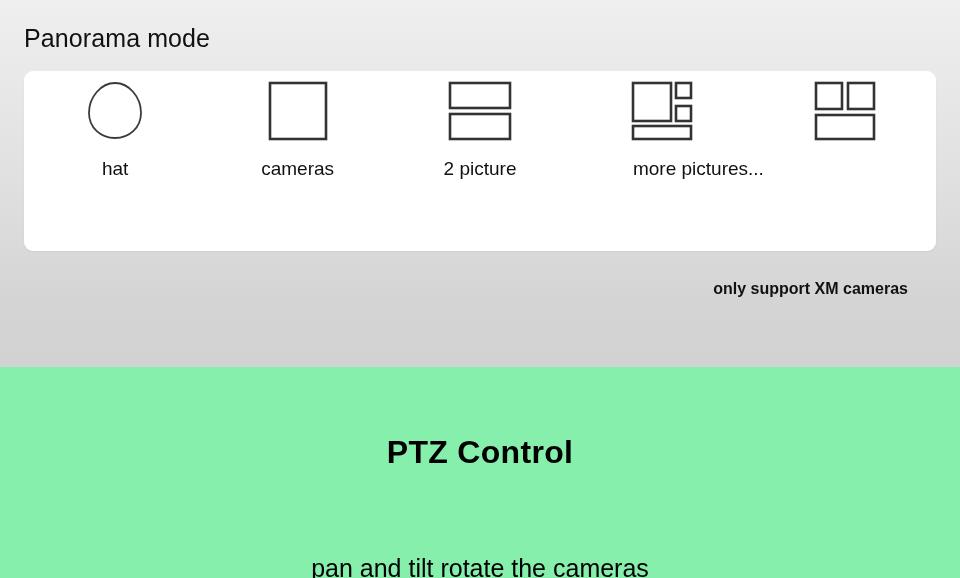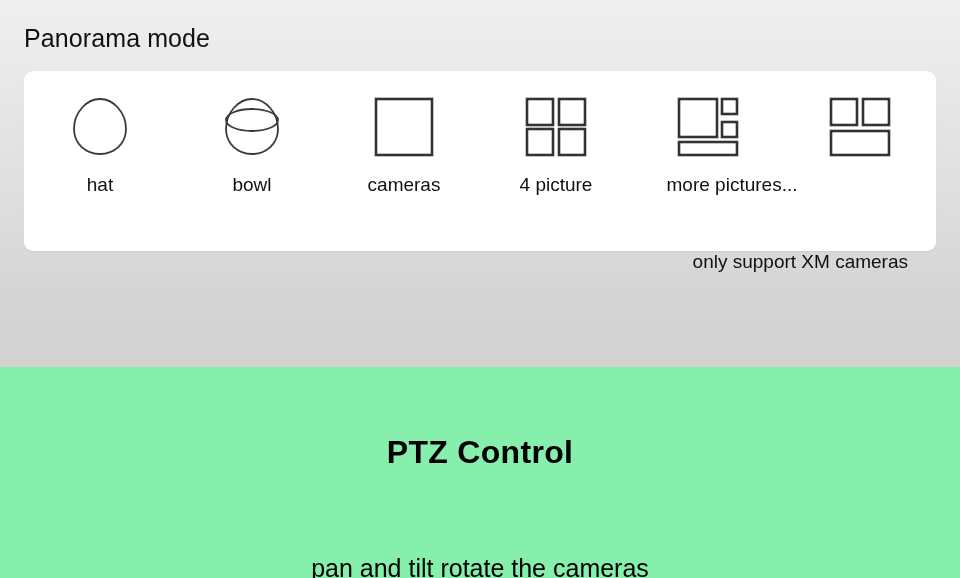--- a/index.html
+++ b/index.html
@@ -33,44 +33,44 @@
   }
 
   .mode-row{
     position:absolute; left:0; top:0; width:912px; height:180px;
     display:flex; align-items:flex-start;
   }
 
   .mode-item{
     flex:1 1 0; height:100%;
     display:flex; flex-direction:column; align-items:center;
-    padding-top:20px;
+    padding-top:4px;
   }
 
   .icon-box{
     width:72px; height:72px;
     display:flex; align-items:center; justify-content:center;
   }
 
   .mode-label{
     margin-top:12px;
     font-size:19px; color:#111; font-weight:400; white-space:nowrap;
     line-height:1.1;
   }
   .mode-label.blank{ visibility:hidden; }
 
   
   .mode-label.wide{
-    position:relative; left:24px;
+    position:relative; left:36px;
   }
 
   
   .support-note{
-    position:absolute; right:52px; top:251px;
-    font-size:19px; color:#111; font-weight:400; white-space:nowrap;
+    position:absolute; right:52px; top:280px;
+    font-size:16px; color:#111; font-weight:700; white-space:nowrap;
   }
 
   
   .ptz-section{
     position:absolute; left:0; top:367px; width:960px; height:242px;
     background:#86efac;
   }
   .ptz-title{
     position:absolute; left:0; top:67px; width:960px; text-align:center;
     font-size:32px; font-weight:bold; color:#000; letter-spacing:0.3px;
@@ -96,53 +96,42 @@
 
         <div class="mode-item">
           <div class="icon-box">
             <svg width="64" height="62" viewBox="0 0 64 62">
               <path d="M32 3 C46 3 58 17 58 33 C58 48 46 58 32 58 C18 58 6 48 6 33 C6 17 18 3 32 3 Z" fill="none" stroke="#3a3a3a" stroke-width="1.8"></path>
             </svg>
           </div>
           <div class="mode-label">hat</div>
         </div>
 
-        <div class="mode-item">
-          <div class="icon-box">
-            <svg width="64" height="62" viewBox="0 0 64 62">
-              <path d="M32 3 C46 3 58 17 58 33 C58 48 46 58 32 58 C18 58 6 48 6 33 C6 17 18 3 32 3 Z" fill="none" stroke="#3a3a3a" stroke-width="1.8"></path>
-              <ellipse cx="32" cy="24" rx="26" ry="11" fill="none" stroke="#3a3a3a" stroke-width="1.8"></ellipse>
-            </svg>
-          </div>
-          <div class="mode-label">bowl</div>
-        </div>
 
 
 
         <div class="mode-item">
           <div class="icon-box">
             <svg width="60" height="60" viewBox="0 0 60 60">
               <rect x="2" y="2" width="56" height="56" fill="none" stroke="#333" stroke-width="2.6"></rect>
             </svg>
           </div>
           <div class="mode-label">cameras</div>
         </div>
 
-
         <div class="mode-item">
           <div class="icon-box">
-            <svg width="62" height="60" viewBox="0 0 62 60">
-              <rect x="2" y="2" width="26" height="26" fill="none" stroke="#333" stroke-width="2.6"></rect>
-              <rect x="34" y="2" width="26" height="26" fill="none" stroke="#333" stroke-width="2.6"></rect>
-              <rect x="2" y="32" width="26" height="26" fill="none" stroke="#333" stroke-width="2.6"></rect>
-              <rect x="34" y="32" width="26" height="26" fill="none" stroke="#333" stroke-width="2.6"></rect>
+            <svg width="64" height="60" viewBox="0 0 64 60">
+              <rect x="2" y="2" width="60" height="25" fill="none" stroke="#333" stroke-width="2.6"></rect>
+              <rect x="2" y="33" width="60" height="25" fill="none" stroke="#333" stroke-width="2.6"></rect>
             </svg>
           </div>
-          <div class="mode-label">4 picture</div>
+          <div class="mode-label">2 picture</div>
         </div>
+
 
         <div class="mode-item">
           <div class="icon-box">
             <svg width="62" height="60" viewBox="0 0 62 60">
               <rect x="2" y="2" width="38" height="38" fill="none" stroke="#333" stroke-width="2.6"></rect>
               <rect x="45" y="2" width="15" height="15" fill="none" stroke="#333" stroke-width="2.6"></rect>
               <rect x="45" y="25" width="15" height="15" fill="none" stroke="#333" stroke-width="2.6"></rect>
               <rect x="2" y="45" width="58" height="13" fill="none" stroke="#333" stroke-width="2.6"></rect>
             </svg>
           </div>

